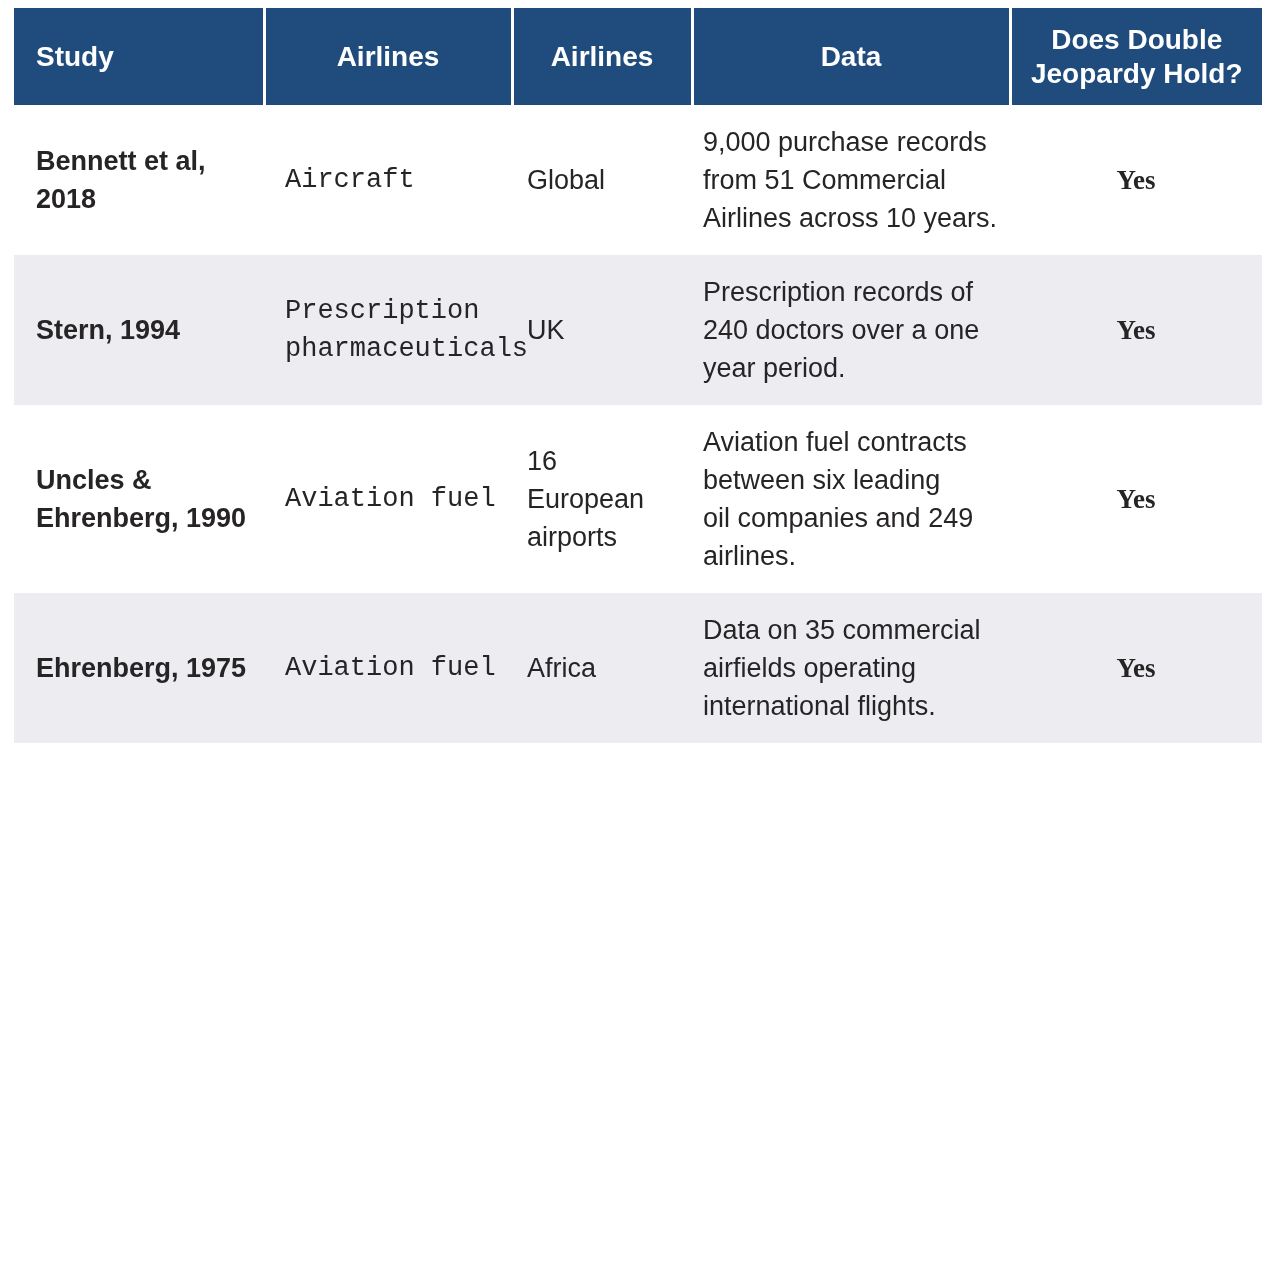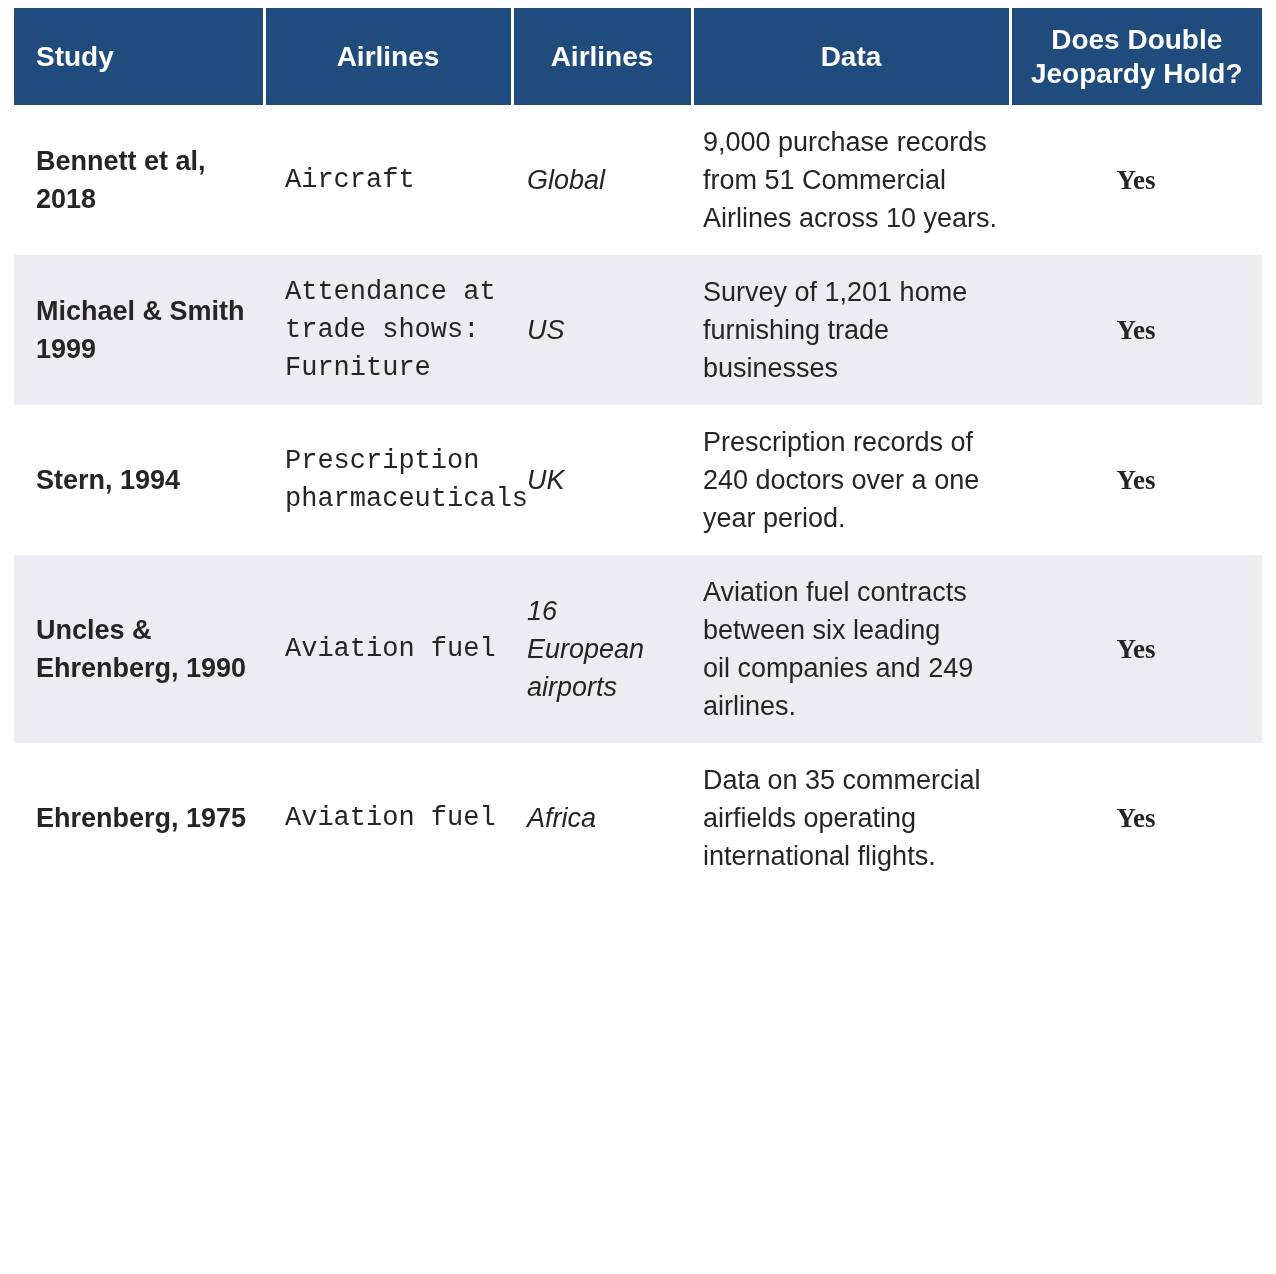--- a/index.html
+++ b/index.html
@@ -44,21 +44,21 @@
     font-size:27px;
     line-height:38px;
     vertical-align:middle;
     padding:18px 10px;
     white-space:pre-line;
     text-align:left;
   }
   tbody tr:nth-child(even){background:var(--row-alt-bg);}
   td.cell-study{padding-left:22px;font-weight:bold;}
   td.cell-category{padding-left:21px;font-family:Liberation Mono, monospace;}
-  td.cell-country{padding-left:15px;font-style:italic;}
+  td.cell-country{padding-left:15px;}
   td.cell-data{padding-left:11px;}
   td.cell-holds{
     text-align:center;
     font-weight:bold;
     white-space:normal;
     padding-left:8px;padding-right:8px;font-family:Liberation Serif, serif;
   }
 </style>
 </head>
 <body>
@@ -87,32 +87,20 @@
     <td class="cell-category">Aircraft</td>
     <td class="cell-country">Global</td>
     <td class="cell-data">9,000 purchase records
 from 51 Commercial
 Airlines across 10 years.</td>
     <td class="cell-holds">Yes</td>
   </tr>
 
 
 
-  <tr>
-    <td class="cell-study">Michael &amp; Smith
-1999</td>
-    <td class="cell-category">Attendance at
-trade shows:
-Furniture</td>
-    <td class="cell-country">US</td>
-    <td class="cell-data">Survey of 1,201 home
-furnishing trade
-businesses</td>
-    <td class="cell-holds">Yes</td>
-  </tr>
 
 
   <tr>
     <td class="cell-study">Stern, 1994</td>
     <td class="cell-category">Prescription
 pharmaceuticals</td>
     <td class="cell-country">UK</td>
     <td class="cell-data">Prescription records of
 240 doctors over a one
 year period.</td>

